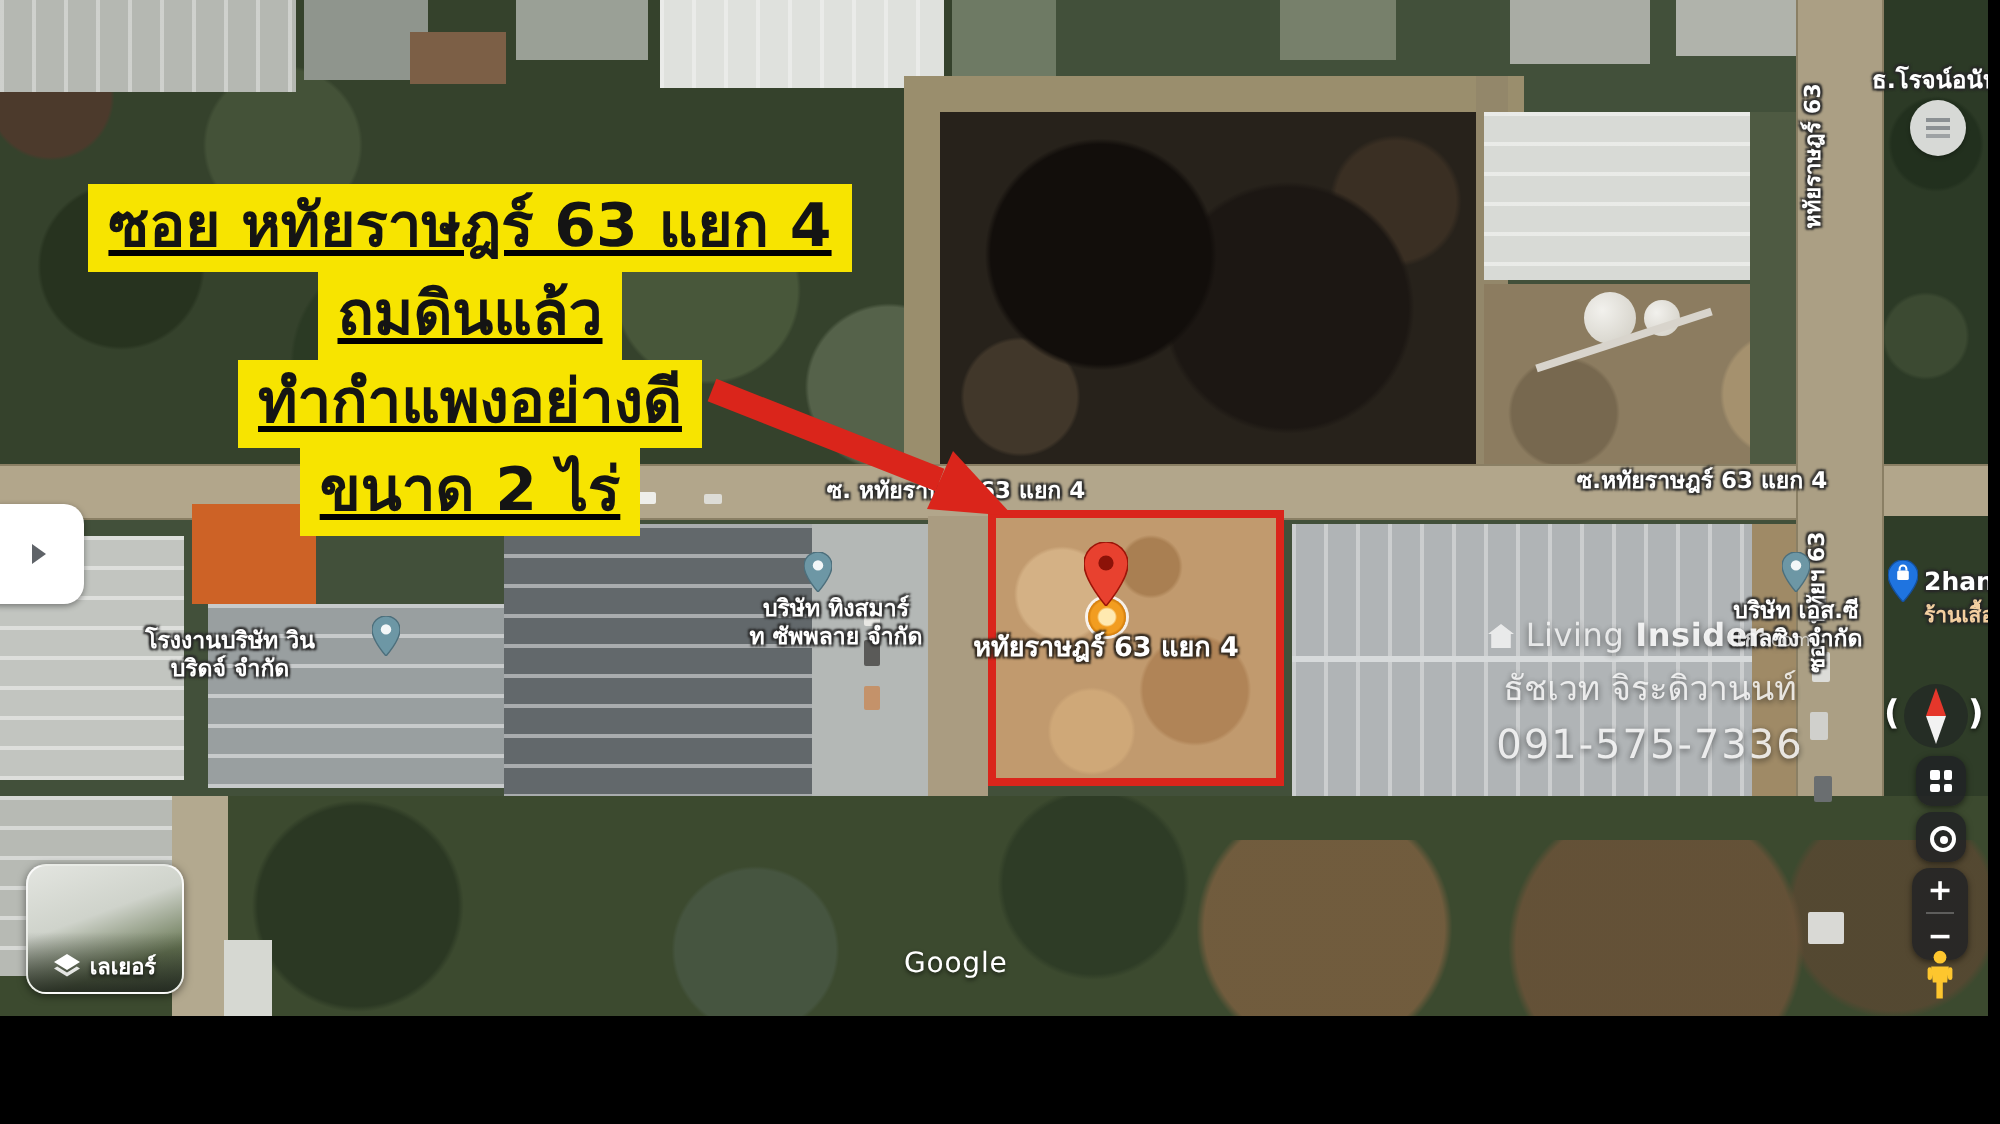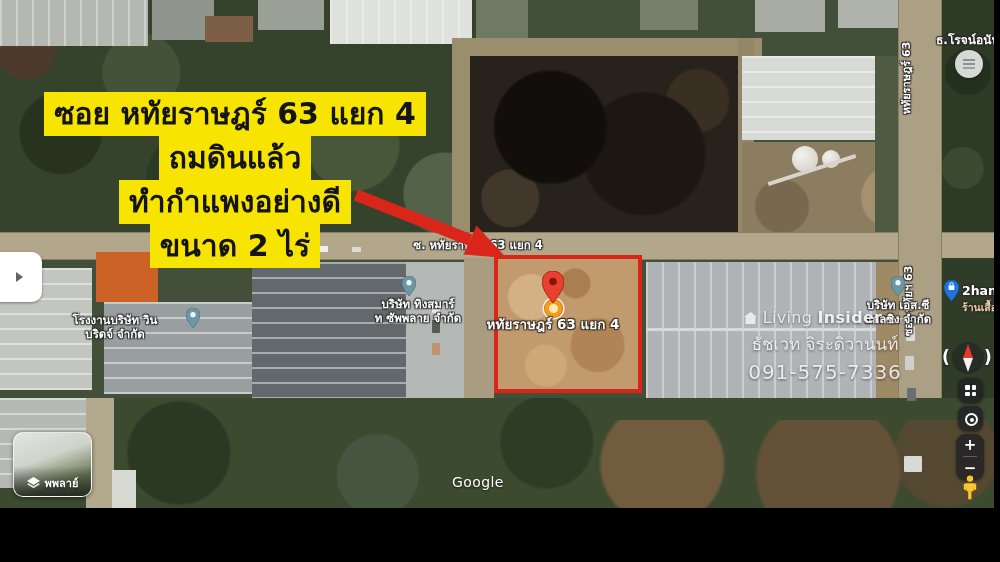--- a/index.html
+++ b/index.html
@@ -7,21 +7,21 @@
           font-family:"DejaVu Sans","Liberation Sans",sans-serif;}
   #map{position:absolute;left:0;top:0;width:994px;height:508px;background:#42503a;overflow:hidden;}
   .abs{position:absolute;}
   .stripeH{background-image:repeating-linear-gradient(180deg,rgba(255,255,255,.45) 0 2px,rgba(0,0,0,0) 2px 15px);}
   .stripeV{background-image:repeating-linear-gradient(90deg,rgba(255,255,255,.35) 0 2px,rgba(0,0,0,0) 2px 16px);}
   .maplabel{position:absolute;color:#fff;font-weight:bold;white-space:nowrap;
     text-shadow:-1px -1px 1px rgba(40,40,40,.9),1px -1px 1px rgba(40,40,40,.9),
                 -1px 1px 1px rgba(40,40,40,.9),1px 1px 1px rgba(40,40,40,.9);}
   .vrot{transform:rotate(-90deg);transform-origin:center center;text-align:center;}
   .poi-text{text-align:center;line-height:14px;font-size:11.5px;}
-  #headline{position:absolute;left:70px;top:92px;width:330px;display:flex;flex-direction:column;align-items:center;}
+  #headline{position:absolute;left:70px;top:92px;width:330px;display:flex;flex-direction:column;align-items:center;text-decoration:underline;}
   #headline span{display:inline-block;background:#f7e400;color:#141414;font-weight:bold;font-size:30px;
     line-height:44px;padding:0 10px;white-space:nowrap;}
   #plot-outline{position:absolute;left:494px;top:255px;width:148px;height:138px;border:4px solid #da251b;box-sizing:border-box;}
   #plot-label{position:absolute;left:472px;top:316px;width:162px;text-align:center;color:#fff;font-weight:bold;
     font-size:13.5px;line-height:16px;
     text-shadow:-1px -1px 1px rgba(50,40,30,.95),1px -1px 1px rgba(50,40,30,.95),
                 -1px 1px 1px rgba(50,40,30,.95),1px 1px 1px rgba(50,40,30,.95);}
   #watermark{position:absolute;left:730px;top:308px;width:190px;text-align:center;color:rgba(250,250,250,.92);
     text-shadow:0 1px 3px rgba(0,0,0,.6);}
   #wm-brand{font-size:16px;letter-spacing:.3px;}
@@ -124,20 +124,21 @@
     <div class="truck" style="left:432px;top:343px;width:8px;height:12px;background:#c4926a;"></div>
     <div class="truck" style="left:904px;top:296px;width:9px;height:15px;background:#e4e4e0;"></div>
     <div class="truck" style="left:906px;top:326px;width:9px;height:15px;background:#dcdcd8;"></div>
     <div class="truck" style="left:905px;top:356px;width:9px;height:14px;background:#d0d0cc;"></div>
     <div class="truck" style="left:907px;top:388px;width:9px;height:13px;background:#6a6e70;"></div>
     <div class="truck" style="left:904px;top:456px;width:18px;height:16px;background:#d9d9d5;"></div>
     <div class="truck" style="left:318px;top:246px;width:10px;height:6px;background:#eeeeea;"></div>
     <div class="truck" style="left:352px;top:247px;width:9px;height:5px;background:#dddcd6;"></div>
 
     <div class="maplabel" style="left:398px;top:236px;width:160px;text-align:center;font-size:11.5px;">ซ. หทัยราษฎร์ 63 แยก 4</div>
+    <div class="maplabel" style="left:772px;top:231px;width:158px;text-align:center;font-size:11.5px;">ซ.หทัยราษฎร์ 63 แยก 4</div>
     <div class="maplabel vrot" style="left:857px;top:68px;width:100px;height:20px;font-size:11px;">หทัยราษฎร์ 63</div>
     <div class="maplabel vrot" style="left:859px;top:291px;width:100px;height:20px;font-size:11px;">ซอย หทัยฯ 63</div>
     <div class="maplabel" style="left:936px;top:30px;font-size:12px;">ธ.โรจน์อนัน</div>
     <div id="poi-circle">
         <i></i>
       </div>
 
     <svg class="abs" style="left:186px;top:308px;" width="14" height="20" viewBox="0 0 14 20">
       <path d="M7 0C3.1 0 0 3.1 0 7c0 5.2 7 13 7 13s7-7.8 7-13C14 3.1 10.9 0 7 0z" fill="#6d97a5" stroke="#4d6f7c" stroke-width="0.7"></path>
       <circle cx="7" cy="6.7" r="2.6" fill="#fff" opacity="0.92"></circle>
@@ -209,21 +210,21 @@
 
     <div id="google-logo">Google</div>
 
     <div id="layers-btn">
       <div class="shade"></div>
       <div class="row">
         <svg width="13" height="13" viewBox="0 0 13 13">
           <path d="M6.5 0L13 4 6.5 8 0 4z" fill="#fff"></path>
           <path d="M1.6 6.2L6.5 9.2 11.4 6.2 13 7.3 6.5 11.3 0 7.3z" fill="#fff" opacity=".85"></path>
         </svg>
-        <span>พพลาย์</span>
+        <span>เลเยอร์</span>
       </div>
     </div>
 
     <div id="panel-toggle">
       <div class="tri"></div>
     </div>
 
     <div id="compass-circle"></div>
     <span class="compass-arc" style="left:942px;top:347px;">(</span>
     <span class="compass-arc" style="left:984px;top:347px;">)</span>

